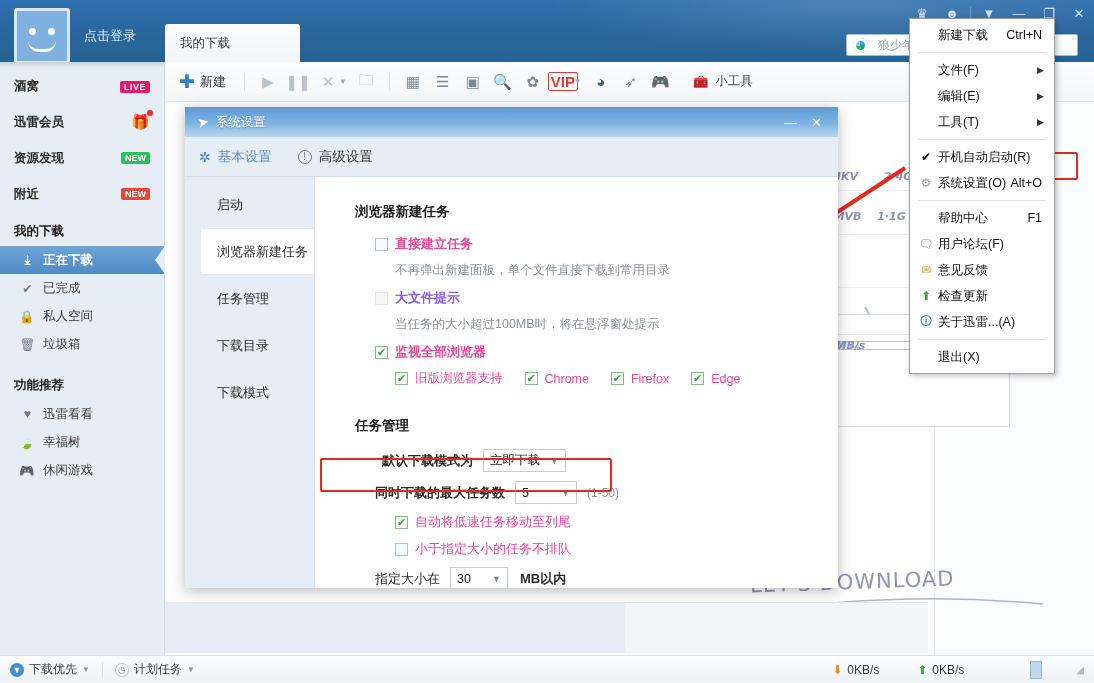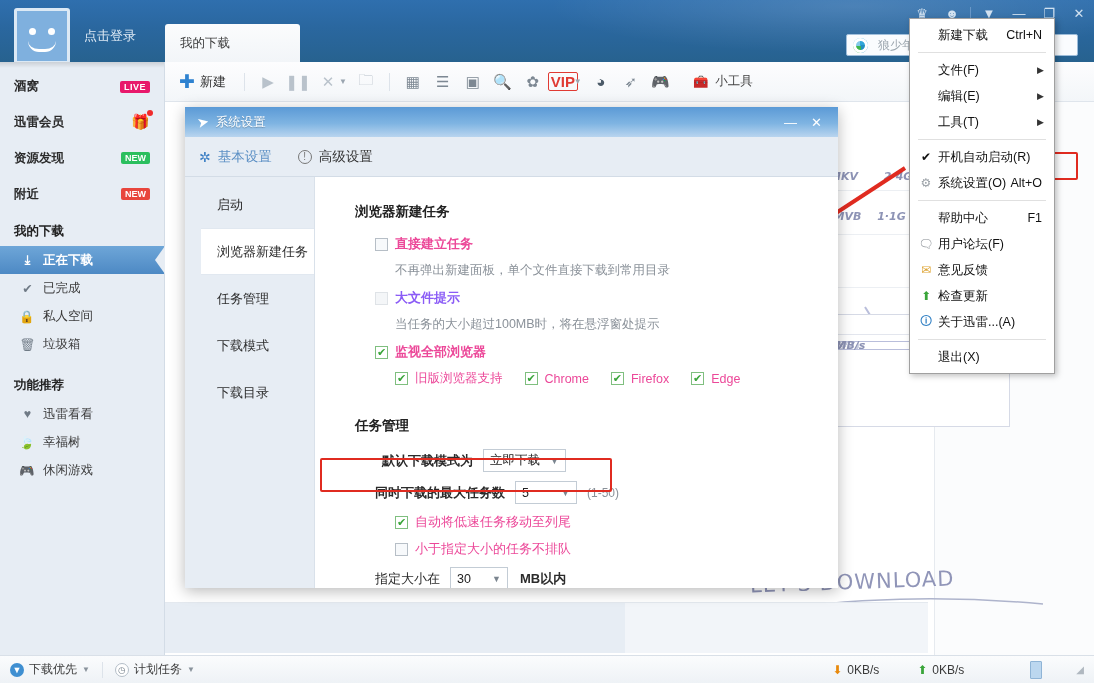--- a/index.html
+++ b/index.html
@@ -440,24 +440,24 @@
         <div class="nav-it">
           <span>启动</span>
         </div>
         <div class="nav-it sel">
           <span>浏览器新建任务</span>
         </div>
         <div class="nav-it">
           <span>任务管理</span>
         </div>
         <div class="nav-it">
+          <span>下载目录</span>
+        </div>
+        <div class="nav-it">
           <span>下载模式</span>
-        </div>
-        <div class="nav-it">
-          <span>下载目录</span>
         </div>
       </div>
 
       <div class="dlg-content">
 
         <div class="sect-h">浏览器新建任务</div>
 
         <div class="row" style="margin-left:20px">
           <span class="cb"></span>
           <span class="lbl">直接建立任务</span>

